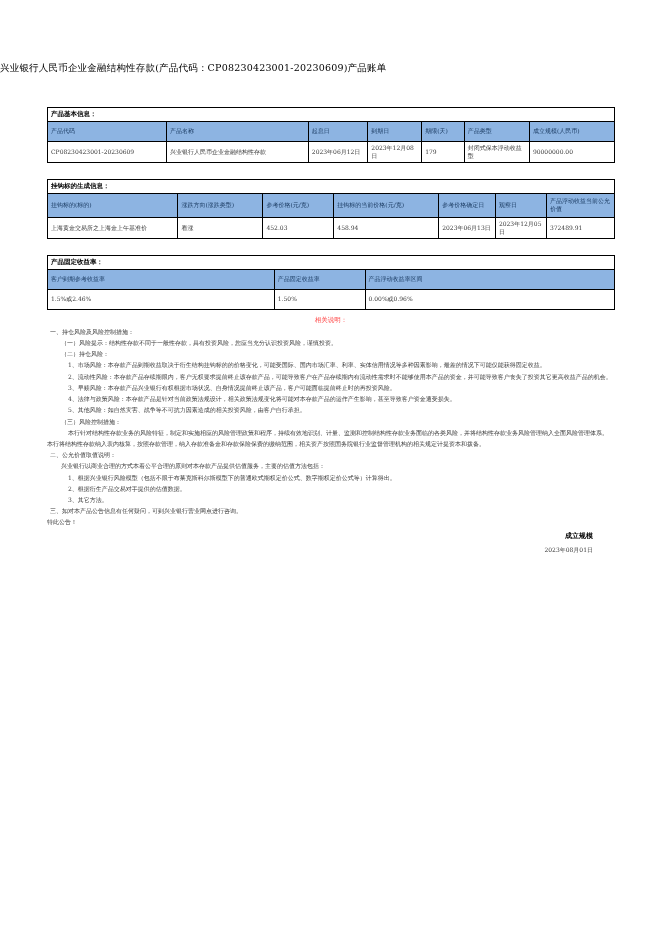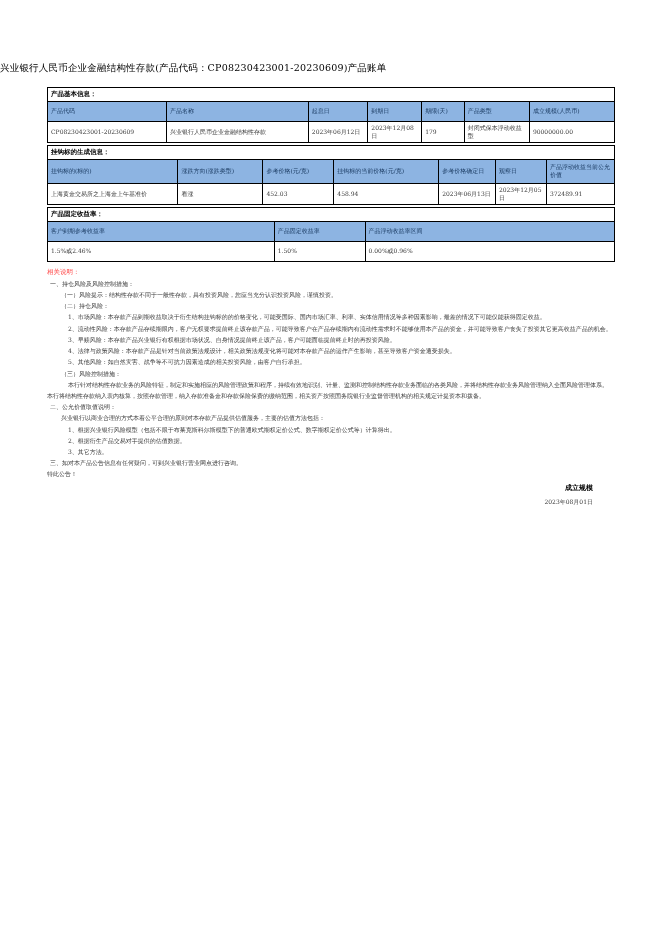--- a/index.html
+++ b/index.html
@@ -15,40 +15,40 @@
     font-family:"DejaVu Serif","Liberation Serif",serif;
     color:#333;overflow:hidden;position:relative;
   }
   .doc-title{
     padding-top:62px;font-size:9.5px;color:#000;
     letter-spacing:0.2px;
   }
   .content{margin:0 47px;}
   .tbl{
     width:100%;border-collapse:collapse;table-layout:fixed;
-    margin-top:2px;
+    margin-top:16px;
   }
-  .tbl:first-of-type{margin-top:12px;}
+  .tbl:first-of-type{margin-top:32px;}
   .tbl td,.tbl th{
     border:1px solid var(--border);
     font-size:6px;font-weight:normal;text-align:left;
     padding:2px 3px;line-height:1.35;word-break:break-all;
     vertical-align:middle;
   }
   .tbl .section-row td{
     height:13px;font-size:6.5px;font-weight:bold;color:#000;
     background:#fff;
   }
   .tbl .head-row td{
     background:var(--header_bg);color:var(--header_text);height:20px;
   }
   .tbl .data-row td{height:20px;color:#3a3a3a;background:#fff;}
   .t2 .head-row td{height:24px;}
   .notes{margin-top:5px;font-size:6px;line-height:11.2px;color:#3a3a3a;}
-  .notes .red{color:var(--note_red);font-size:6.5px;}
+  .notes .red{color:var(--note_red);font-size:6.5px;text-align:center;}
   .nl{white-space:normal;}
   .i0{margin-left:0;}
   .i1{margin-left:3px;}
   .i2{margin-left:14px;}
   .i3{margin-left:21px;}
   .sig{
     margin-top:3px;text-align:right;padding-right:22px;
   }
   .sig .bank{font-size:7px;font-weight:bold;color:#000;}
   .sig .date{font-size:6px;margin-top:5px;color:#3a3a3a;}

